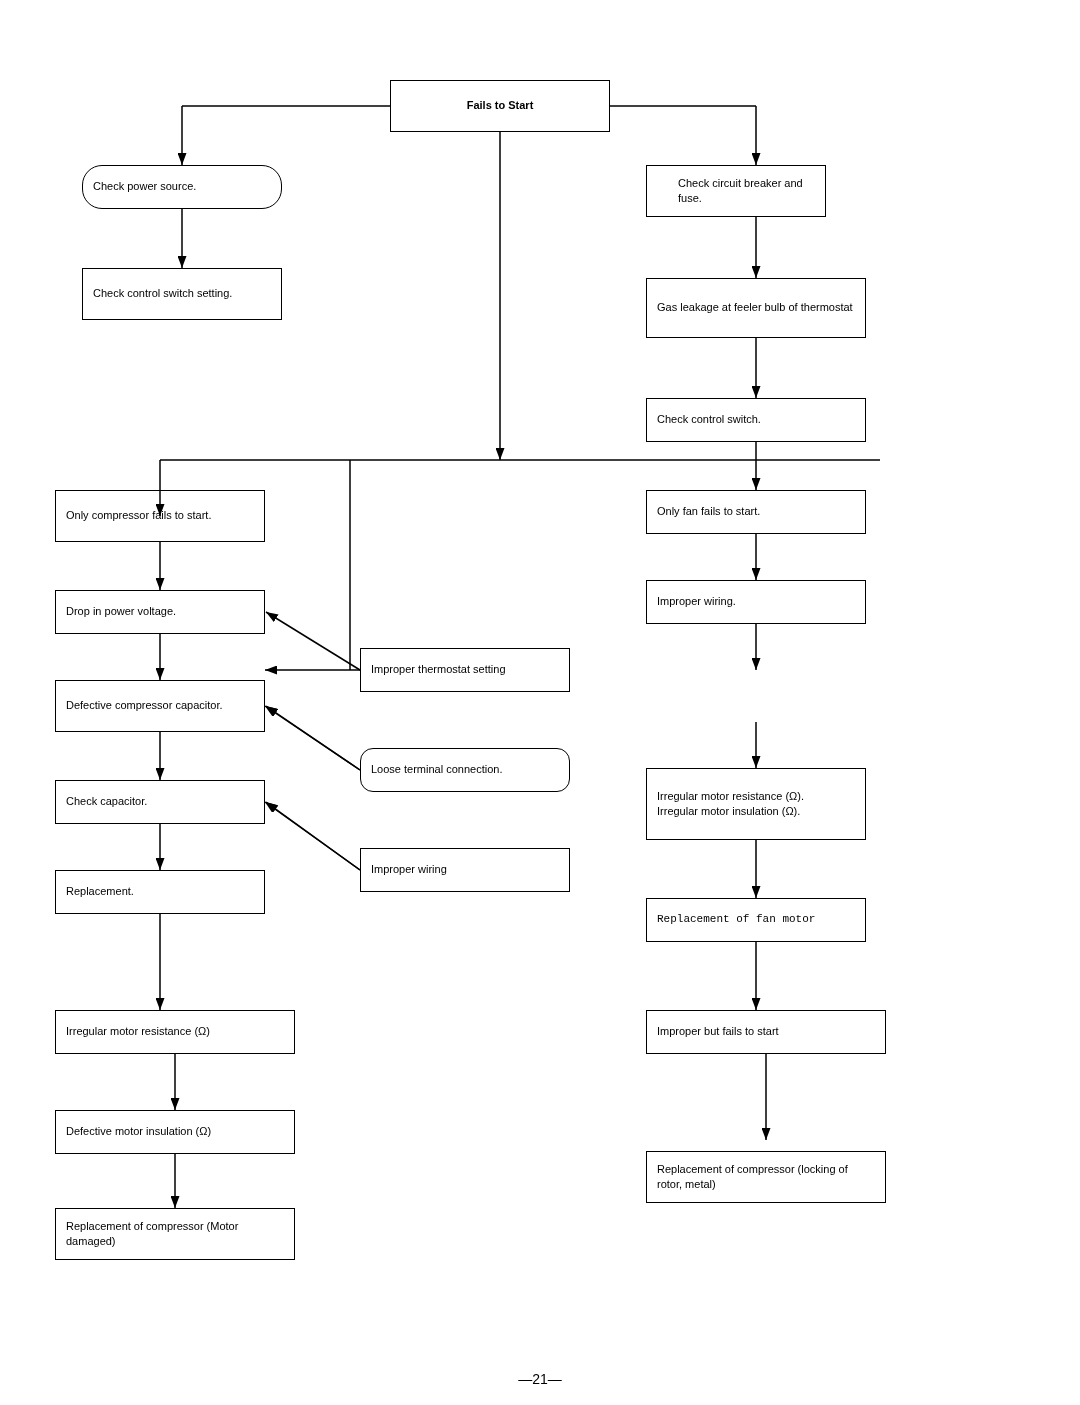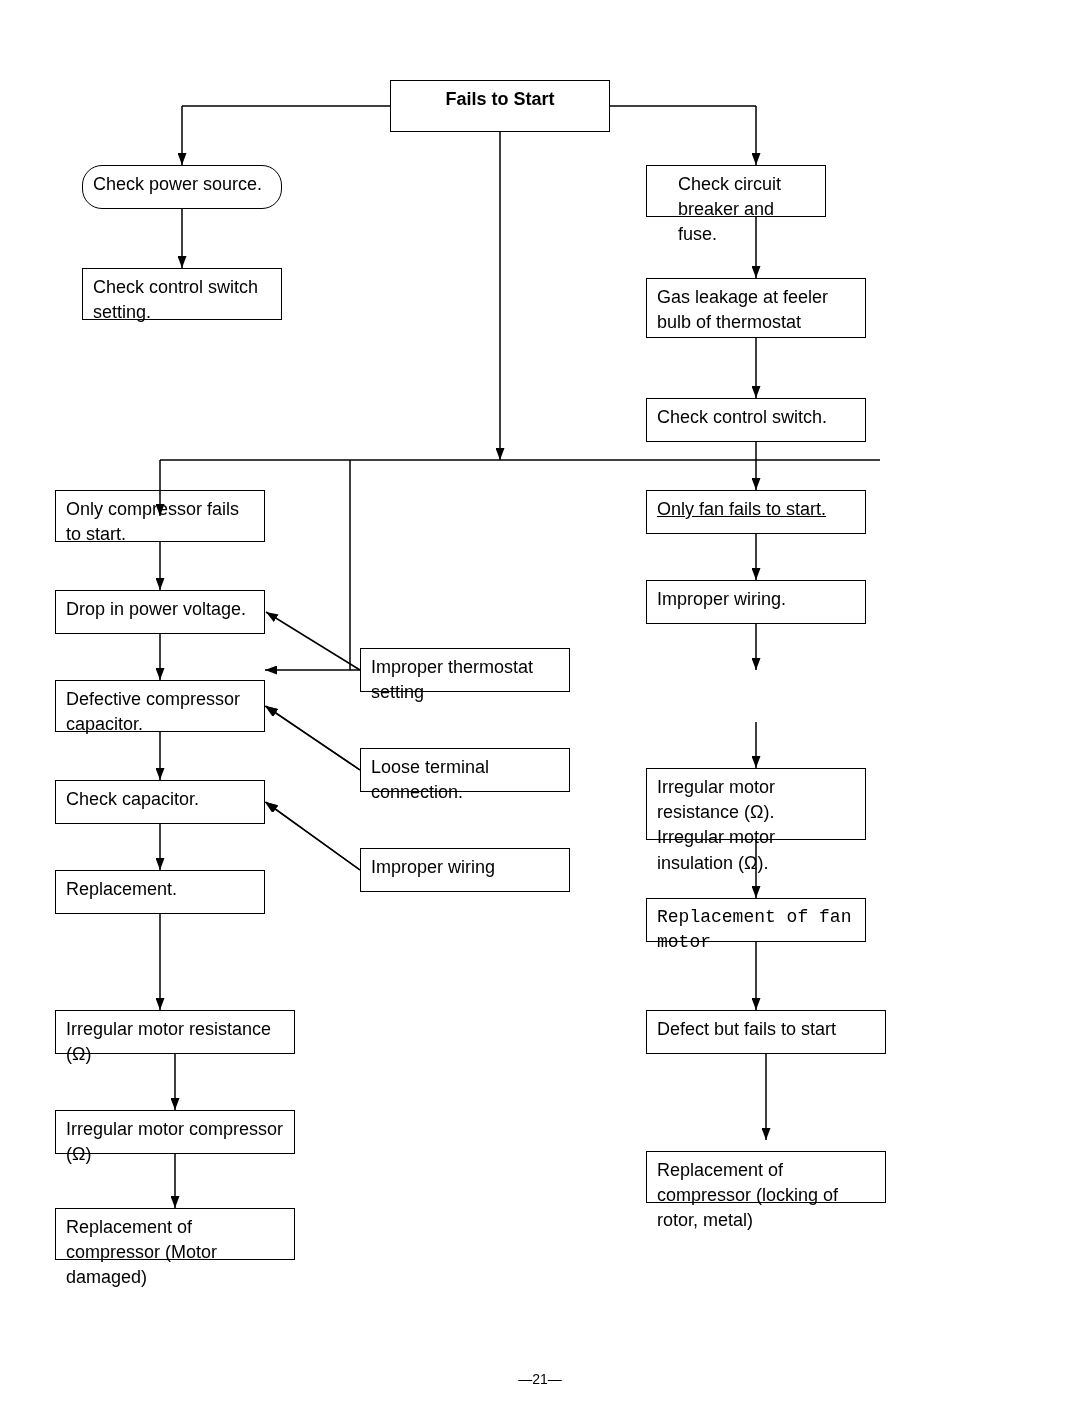--- a/index.html
+++ b/index.html
@@ -22,24 +22,24 @@
       position: absolute;
       top: 0; left: 0;
       width: 1080px;
       height: 1360px;
     }
     .box {
       position: absolute;
       border: 1.5px solid #000;
       background: #fff;
       padding: 6px 10px;
-      font-size: 18px;
+      font-size: 11px;
       line-height: 1.4;
       display: flex;
-      align-items: flex-start;
+      align-items: center;
     }
     .box.bold {
       font-weight: bold;
     }
     
     svg.arrows {
       position: absolute;
       top: 0; left: 0;
       width: 1080px;
       height: 1360px;
@@ -100,29 +100,29 @@
     </div>
 
     <div class="box" style="left:55px; top:870px; width:210px; height:44px;">
       <span>Replacement.</span>
     </div>
 
     <div class="box" style="left:360px; top:648px; width:210px; height:44px;">
       <span>Improper thermostat setting</span>
     </div>
 
-    <div class="box" style="left:360px; top:748px; width:210px; height:44px;">
+    <div class="box" style="left:360px; top:748px; width:210px; height:44px;border-radius:13px;">
       <span>Loose terminal connection.</span>
     </div>
 
     <div class="box" style="left:360px; top:848px; width:210px; height:44px;">
       <span>Improper wiring</span>
     </div>
 
-    <div class="box" style="left:646px; top:490px; width:220px; height:44px;text-decoration:underline;">
+    <div class="box" style="left:646px; top:490px; width:220px; height:44px;">
       <span>Only fan fails to start.</span>
     </div>
 
     <div class="box" style="left:646px; top:580px; width:220px; height:44px;">
       <span>Improper wiring.</span>
     </div>
 
 
     <div class="box" style="left:646px; top:768px; width:220px; height:72px; white-space: pre-line;">
       <span style="white-space:pre-line;">Irregular motor resistance (Ω).
@@ -131,29 +131,29 @@
 
     <div class="box" style="left:646px; top:898px; width:220px; height:44px;font-family:Liberation Mono, monospace;">
       <span>Replacement of fan motor</span>
     </div>
 
     <div class="box" style="left:55px; top:1010px; width:240px; height:44px;">
       <span>Irregular motor resistance (Ω)</span>
     </div>
 
     <div class="box" style="left:55px; top:1110px; width:240px; height:44px;">
-      <span>Irregular motor compressor (Ω)</span>
+      <span>Defective motor insulation (Ω)</span>
     </div>
 
     <div class="box" style="left:55px; top:1208px; width:240px; height:52px;">
       <span>Replacement of compressor (Motor damaged)</span>
     </div>
 
     <div class="box" style="left:646px; top:1010px; width:240px; height:44px;">
-      <span>Defect but fails to start</span>
+      <span>Improper but fails to start</span>
     </div>
 
     <div class="box" style="left:646px; top:1140px; width:240px; height:52px;margin-top:11px;">
       <span>Replacement of compressor (locking of rotor, metal)</span>
     </div>
 
     <svg class="arrows">
       <defs>
         <marker id="arrowhead" markerWidth="8" markerHeight="6" refX="8" refY="3" orient="auto">
           <polygon points="0 0, 8 3, 0 6" fill="#000"></polygon>

